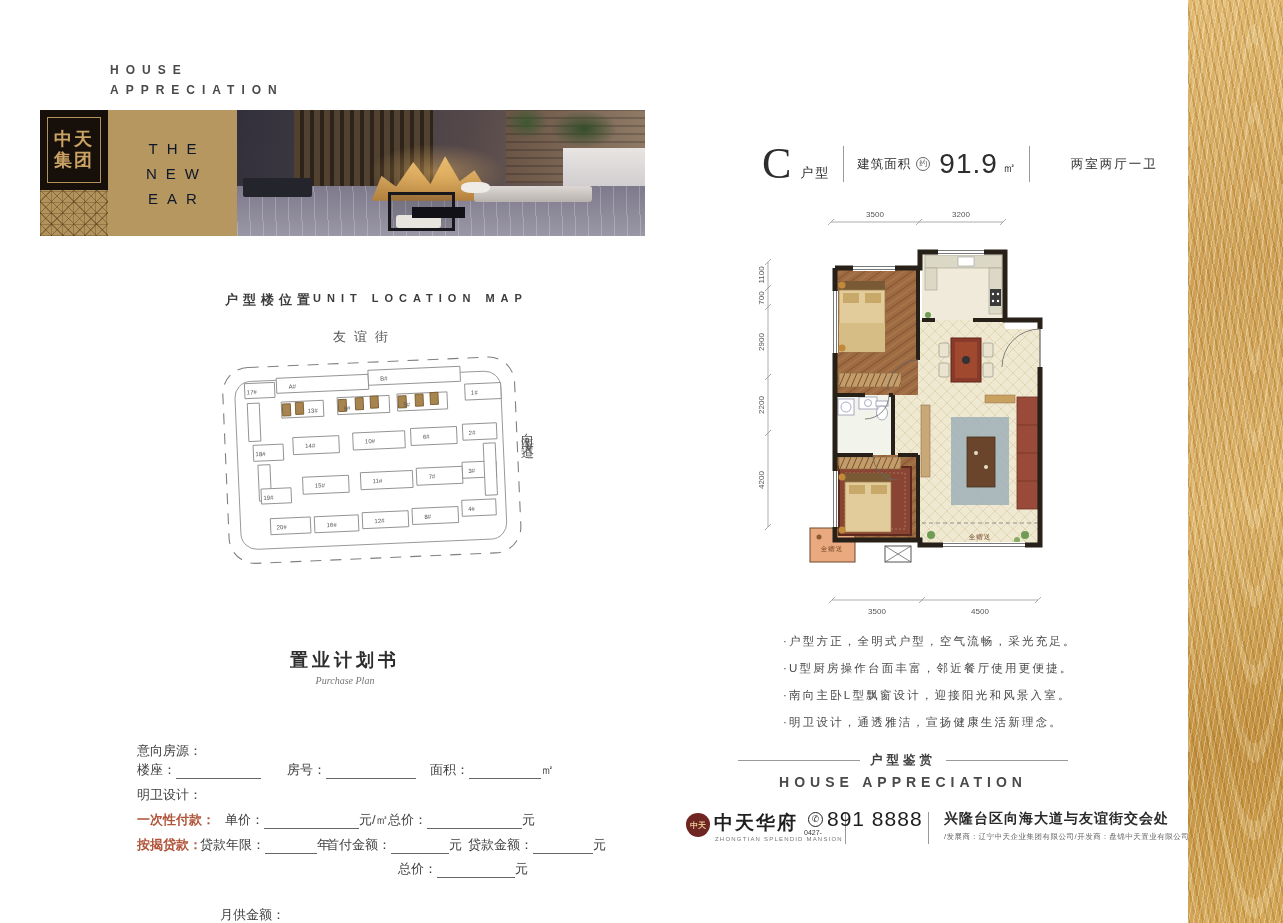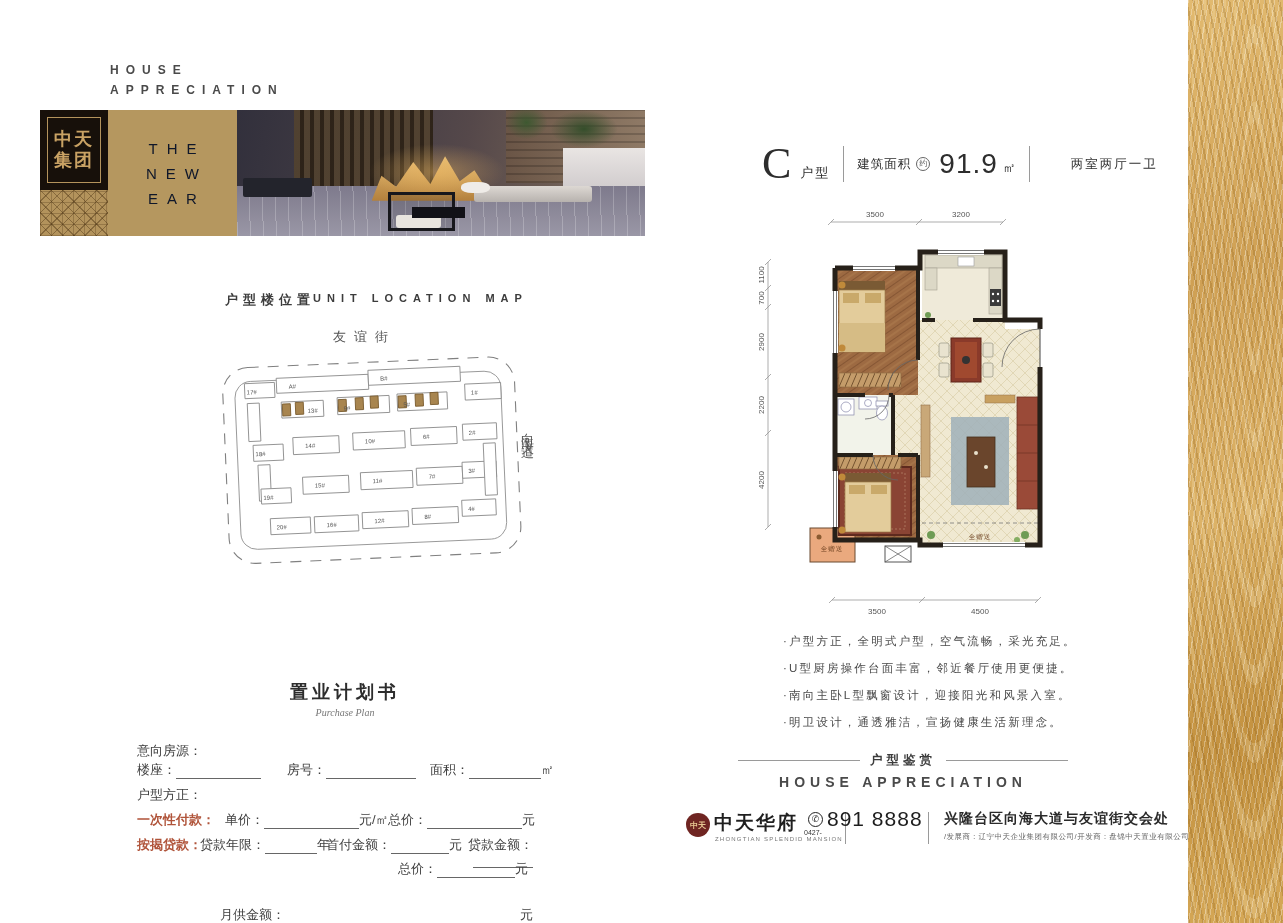--- a/index.html
+++ b/index.html
@@ -94,21 +94,21 @@
   .features{left:783px;top:628px;font-size:11.5px;letter-spacing:2.2px;color:#4a4a4a;line-height:27px;}
 
   
   .sect{left:738px;top:752px;width:330px;}
   .sect-row{display:flex;align-items:center;gap:10px;}
   .sect-line{flex:1;height:1px;background:#9a9a9a;}
   .sect-cn{font-size:12.5px;letter-spacing:4px;color:#3c3c3c;font-weight:bold;}
   .sect-en{text-align:center;font-size:14px;letter-spacing:5px;color:#4a4a4a;margin-top:5px;font-weight:bold;}
 
   
-  .pp-title{left:255px;top:680px;width:180px;text-align:center;}
+  .pp-title{left:255px;top:648px;width:180px;text-align:center;}
   .pp-title-cn{font-size:18px;letter-spacing:4px;color:#2d2d2d;font-weight:bold;}
   .pp-title-en{font-size:10px;color:#777;font-style:italic;margin-top:3px;}
   .form-label{font-size:13px;color:#3f3f3f;margin-top:38px;}
   .red{color:#b0543a;font-weight:bold;}
   .bl{display:inline-block;border-bottom:1px solid #666;height:13px;vertical-align:bottom;}
   .frow{display:flex;align-items:flex-end;white-space:nowrap;}
 
   
   .seal{left:686px;top:813px;width:24px;height:24px;border-radius:50% 50% 50% 50%/46% 46% 54% 54%;
       background:#6f2522;display:flex;align-items:center;justify-content:center;}
@@ -508,21 +508,21 @@
   <div class="abs frow" style="left:287px;top:723px;">
     <span class="form-label">房号：</span>
     <span class="bl" style="width:90px;"></span>
   </div>
   <div class="abs frow" style="left:430px;top:723px;">
     <span class="form-label">面积：</span>
     <span class="bl" style="width:72px;"></span>
     <span class="form-label">㎡</span>
   </div>
 
-  <div class="abs form-label" style="left:137px;top:748px;">户型方正：</div>
+  <div class="abs form-label" style="left:137px;top:748px;">明卫设计：</div>
 
   <div class="abs form-label red" style="left:137px;top:773px;">一次性付款：</div>
   <div class="abs frow" style="left:225px;top:773px;">
     <span class="form-label">单价：</span>
     <span class="bl" style="width:95px;"></span>
     <span class="form-label">元/㎡</span>
   </div>
   <div class="abs frow" style="left:388px;top:773px;">
     <span class="form-label">总价：</span>
     <span class="bl" style="width:95px;"></span>
@@ -533,21 +533,21 @@
   <div class="abs frow" style="left:200px;top:798px;">
     <span class="form-label">贷款年限：</span>
     <span class="bl" style="width:52px;"></span>
     <span class="form-label">年</span>
   </div>
   <div class="abs frow" style="left:326px;top:798px;">
     <span class="form-label">首付金额：</span>
     <span class="bl" style="width:58px;"></span>
     <span class="form-label">元</span>
   </div>
-  <div class="abs frow" style="left:468px;top:798px;flex-direction:column;">
+  <div class="abs frow" style="left:468px;top:798px;">
     <span class="form-label">贷款金额：</span>
     <span class="bl" style="width:60px;"></span>
     <span class="form-label">元</span>
   </div>
   <div class="abs frow" style="left:200px;top:868px;flex-direction:column;">
     <span class="form-label">月供金额：</span>
     <span class="bl" style="width:85px;"></span>
     <span class="form-label">元/㎡</span>
   </div>
   <div class="abs frow" style="left:398px;top:822px;">

